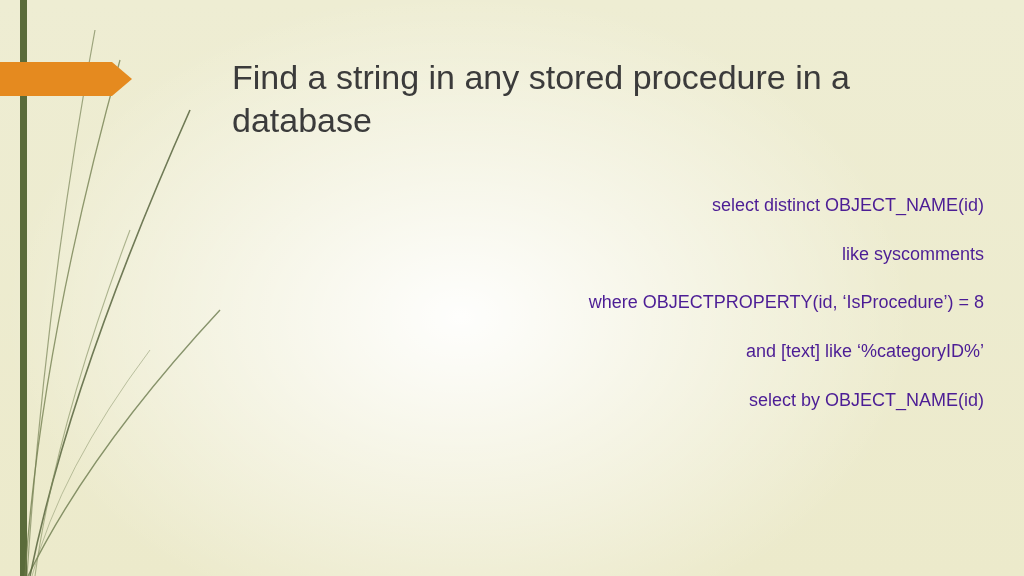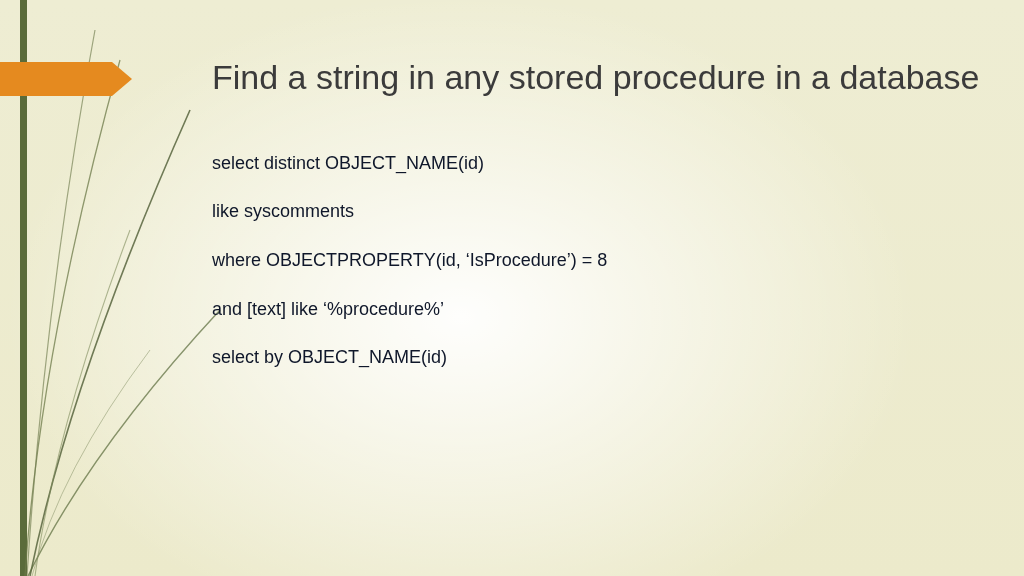--- a/index.html
+++ b/index.html
@@ -31,35 +31,36 @@
     border-bottom: 17px solid transparent;
     border-left: 20px solid #e58a1f;
   }
   .grass {
     position: absolute;
     left: 0; top: 0; width: 300px; height: 576px;
     pointer-events: none;
   }
   .content {
     position: absolute;
-    left: 212px; top: 56px; right: 40px;
+    left: 232px; top: 56px; right: 40px;
   }
   .title {
     font-size: 34px;
     line-height: 1.25;
     font-weight: 400;
     color: #3b3b3b;
     margin-bottom: 28px;
   }
   .code {
     font-size: 18px;
     line-height: 1.35;
-    color: #0f172a;
+    color: #4c1d95;
     font-weight: 400;
     white-space: pre-line;
+    text-align: right;
   }
 </style>
 </head>
 <body>
 
 <div class="left-bar"></div>
 
 <svg class="grass" viewBox="0 0 300 576" preserveAspectRatio="none">
   <path d="M25 576 Q 40 350 120 60" stroke="#6c7a48" stroke-width="1.3" fill="none" opacity="0.75"></path>
   <path d="M30 576 Q 70 380 190 110" stroke="#4f5c34" stroke-width="1.6" fill="none" opacity="0.8"></path>
@@ -73,16 +74,16 @@
   <div class="shaft"></div>
   <div class="head"></div>
 </div>
 
 <div class="content">
   <h1 class="title">Find a string in any stored procedure in a database</h1>
   <div class="code">
     <div>select distinct OBJECT_NAME(id)</div>
     <div>like syscomments</div>
     <div>where OBJECTPROPERTY(id, ‘IsProcedure’) = 8</div>
-    <div>and [text] like ‘%procedure%’</div>
+    <div>and [text] like ‘%categoryID%’</div>
     <div>select by OBJECT_NAME(id)</div>
   </div>
 </div>
 
 </body></html>

